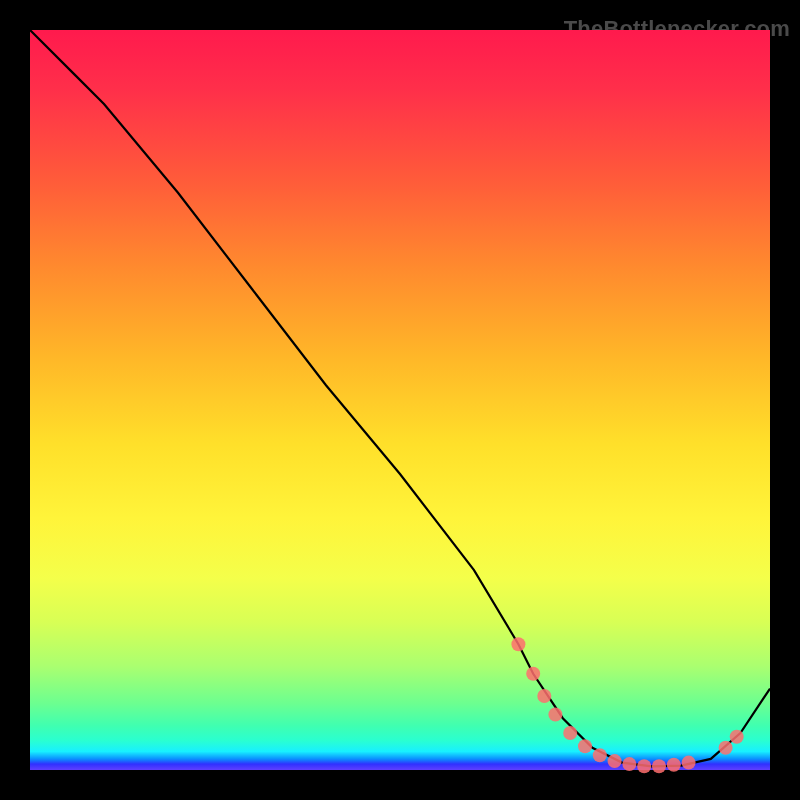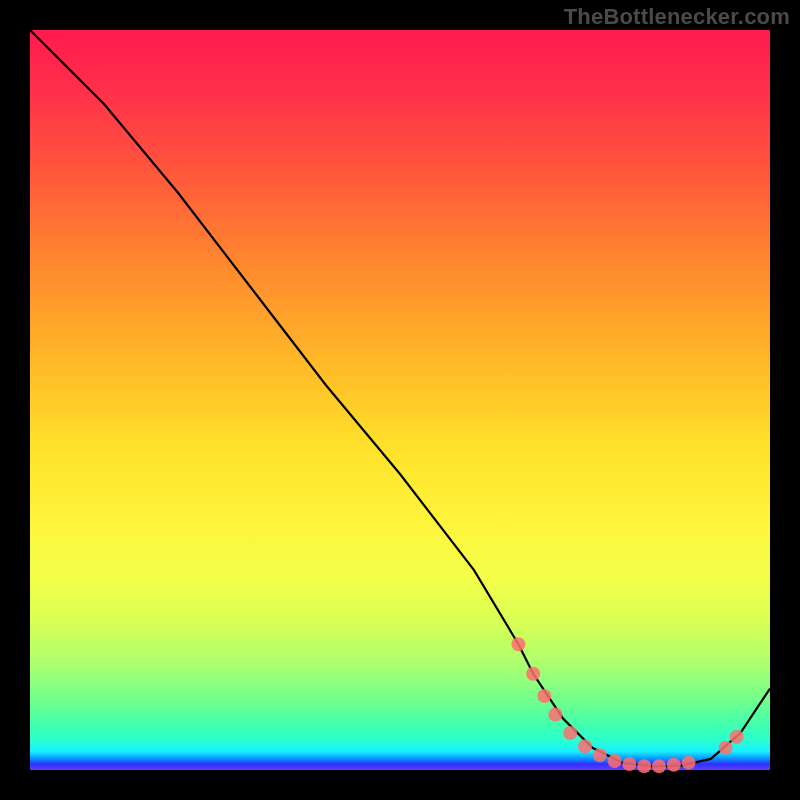--- a/index.html
+++ b/index.html
@@ -12,21 +12,21 @@
     font-family: Arial, Helvetica, sans-serif;
   }
   .wrap {
     position: relative;
     width: 800px;
     height: 800px;
     background: #000;
   }
   .attribution {
     position: absolute;
-    top: 4px;
+    top: 16px;
     right: 10px;
     color: #4a4a4a;
     font-size: 22px;
     font-weight: 600;
     letter-spacing: 0.2px;
   }
   .plot {
     position: absolute;
     left: 30px;
     top: 30px;

